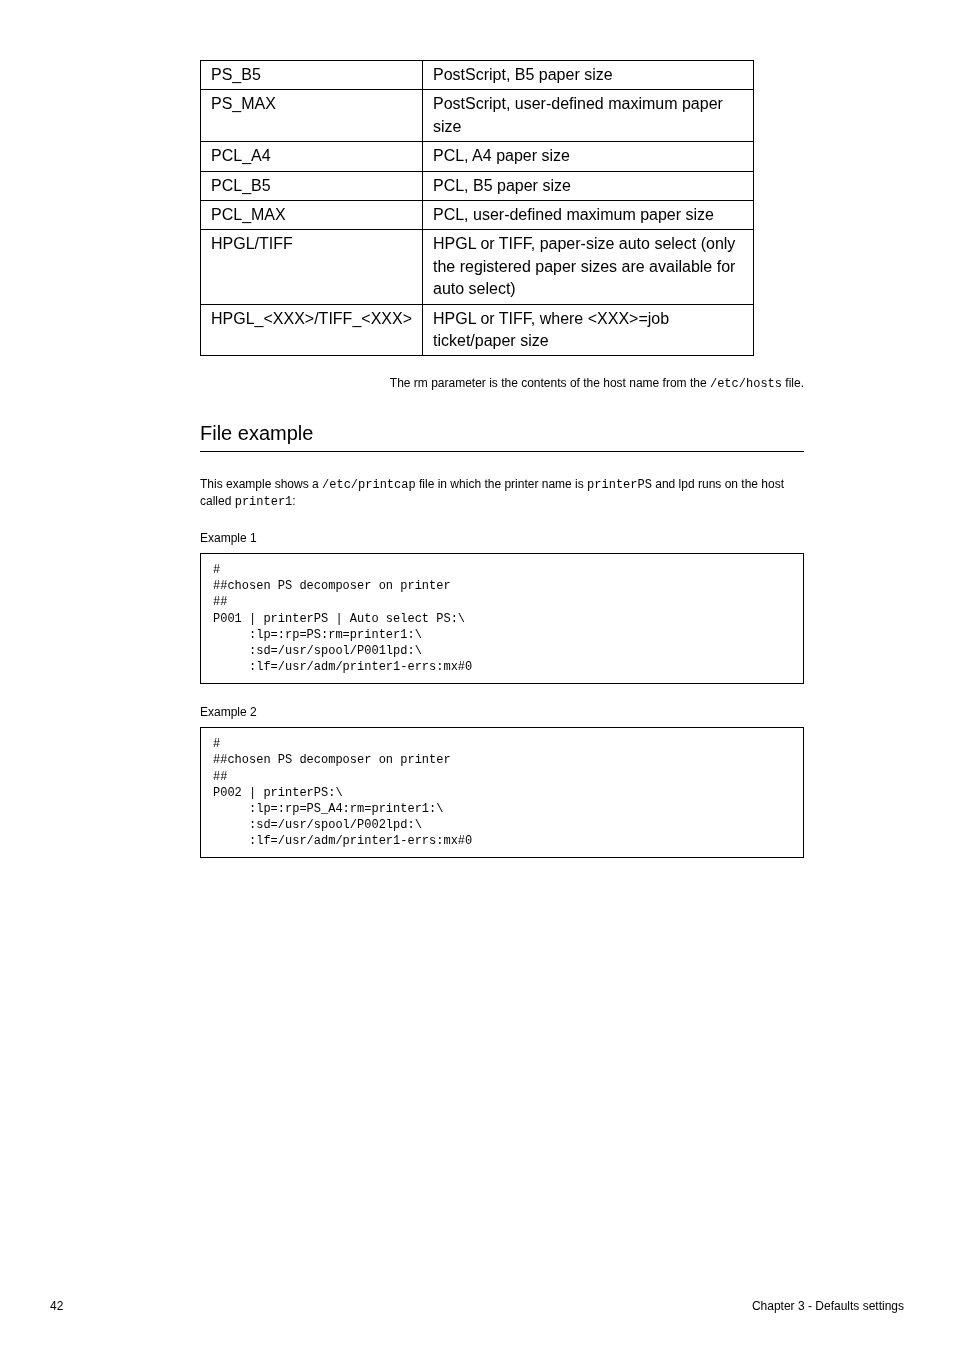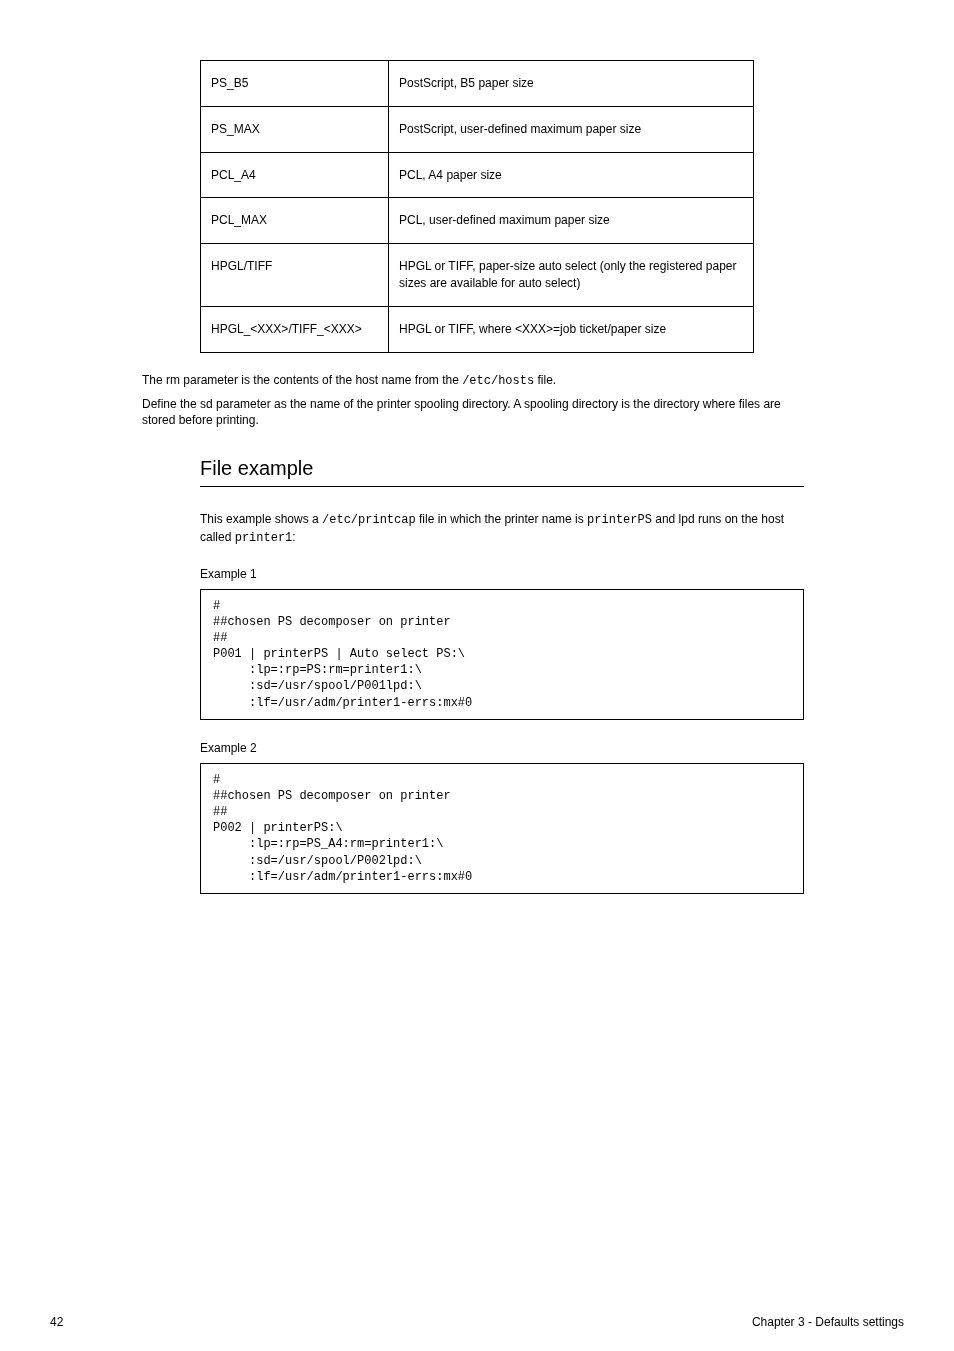--- a/index.html
+++ b/index.html
@@ -16,33 +16,34 @@
       margin-left: 150px;
       margin-right: 150px;
     }
     table {
       border-collapse: collapse;
       width: 100%;
       margin-bottom: 20px;
     }
     td {
       border: 1px solid #000;
-      padding: 14px 10px;
+      padding: 3px 10px;
       vertical-align: top;
-      font-size: 12px;
+      font-size: 16px;
     }
     td:first-child {
       width: 34%;
     }
     td.tall {
       height: 38px;
     }
     .below-table {
-      margin-left: 92px;
+      margin-left: 70px;
       margin-right: 100px;
+      text-align: right;
     }
     .para {
       margin-bottom: 8px;
       font-size: 12px;
       line-height: 1.3;
     }
     .mono-inline {
       font-family: "Courier New", Courier, monospace;
       font-size: 12px;
     }
@@ -78,21 +79,21 @@
       border: 1px solid #000;
       padding: 8px 12px;
       font-family: "Courier New", Courier, monospace;
       font-size: 12px;
       white-space: pre;
       line-height: 1.35;
       margin-bottom: 12px;
     }
     .footer {
       position: absolute;
-      bottom: 20px;
+      bottom: 36px;
       width: 854px;
       font-size: 12px;
     }
     .footer-left { float: left; }
     .footer-right { float: right; }
     .ws { white-space: pre; }
   </style>
 </head>
 <body>
 
@@ -105,40 +106,43 @@
         </tr>
         <tr>
           <td>PS_MAX</td>
           <td>PostScript, user-defined maximum paper size</td>
         </tr>
         <tr>
           <td>PCL_A4</td>
           <td>PCL, A4 paper size</td>
         </tr>
         <tr>
+          <td>PCL_B5</td>
+          <td>PCL, B5 paper size</td>
+        </tr>
+        <tr>
           <td>PCL_MAX</td>
           <td>PCL, user-defined maximum paper size</td>
         </tr>
         <tr>
           <td class="tall">HPGL/TIFF</td>
           <td class="tall">HPGL or TIFF, paper-size auto select (only the registered paper sizes are available for auto select)</td>
         </tr>
         <tr>
           <td>HPGL_&lt;XXX&gt;/TIFF_&lt;XXX&gt;</td>
           <td>HPGL or TIFF, where &lt;XXX&gt;=job ticket/paper size</td>
         </tr>
       </tbody>
   </table>
 </div>
 
 <div class="below-table">
   <p class="para">
     <span>The rm parameter is the contents of the host name from the </span><span class="mono-inline">/etc/hosts</span><span> file.</span>
   </p>
-  <p class="para">Define the sd parameter as the name of the printer spooling directory. A spooling directory is the directory where files are stored before printing.</p>
 </div>
 
 <h2 class="section-title">File example</h2>
 <hr class="section-rule">
 
 <p class="sub-para">
   <span>This example shows a </span><span class="mono-inline">/etc/printcap</span><span> file in which the printer name is </span><span class="mono-inline">printerPS</span><span> and lpd runs on the host called </span><span class="mono-inline">printer1</span><span>:</span>
 </p>
 
 <div class="example-label">Example 1</div>

